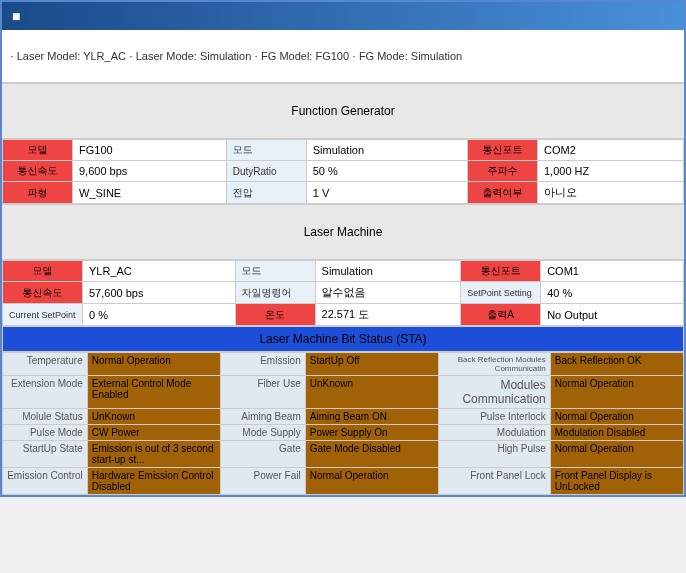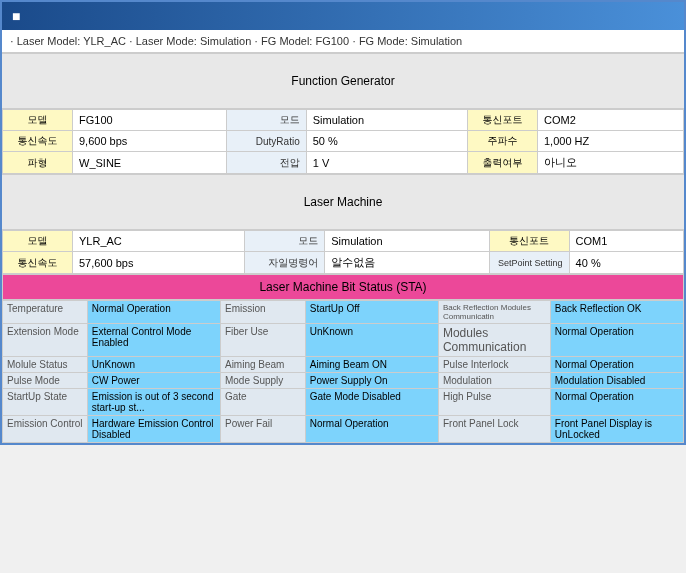--- a/index.html
+++ b/index.html
@@ -10,21 +10,21 @@
       color: white;
       font-size: 20px;
       font-weight: bold;
       padding: 6px 10px;
       display: flex;
       align-items: center;
       gap: 8px;
     }
     .subtitle {
       background: white;
-      padding: 5px 8px;
+      padding: 20px 8px;
       font-size: 11px;
       color: #333;
       border-bottom: 1px solid #ccc;
     }
     .section-header {
       background: #e8e8e8;
       text-align: center;
       padding: 20px;
       font-size: 12px;
       font-weight: normal;
@@ -37,55 +37,55 @@
       border-collapse: collapse;
     }
     td, th {
       border: 1px solid #ccc;
       padding: 3px 6px;
       vertical-align: middle;
     }
     .label-cell {
       background: #e8f0f8;
       color: #333;
-      text-align: right;
+      text-align: left;
       font-size: 10px;
       width: 80px;
     }
     .value-cell {
       background: white;
       font-size: 11px;
     }
     .label-cell-ko {
-      background: #fef9c3;
+      background: #ef4444;
       text-align: center;
       font-size: 10px;
       width: 70px;
     }
     .bit-section-header {
-      background: #ec4899;
+      background: #1d4ed8;
       text-align: center;
       padding: 5px;
       font-size: 12px;
       border: 1px solid #ccc;
     }
     .bit-table td {
       font-size: 10px;
       padding: 2px 4px;
       vertical-align: top;
     }
     .bit-label {
       background: #e0e8f0;
-      text-align: left;
+      text-align: right;
       font-size: 9px;
       color: #555;
       width: 70px;
     }
     .bit-value {
-      background: #7dd3fc;
+      background: #a16207;
       font-size: 10px;
       width: 110px;
     }
     .outer-wrapper {
       border: 2px solid #5588cc;
     }
   </style>
 </head>
 <body>
 
@@ -148,20 +148,28 @@
         <td class="value-cell">COM1</td>
       </tr>
       <tr>
         <td class="label-cell-ko">통신속도</td>
         <td class="value-cell">57,600 bps</td>
         <td class="label-cell">자일명령어</td>
         <td class="value-cell">알수없음</td>
         <td class="label-cell" style="font-size:9px;margin-left:31px;">SetPoint Setting</td>
         <td class="value-cell">40 %</td>
       </tr>
+      <tr>
+        <td class="label-cell" style="font-size:9px;">Current SetPoint</td>
+        <td class="value-cell">0 %</td>
+        <td class="label-cell-ko">온도</td>
+        <td class="value-cell">22.571 도</td>
+        <td class="label-cell-ko">출력A</td>
+        <td class="value-cell">No Output</td>
+      </tr>
     </tbody>
       </table>
   </div>
 
   <div>
     <div class="bit-section-header">
       <span>Laser Machine Bit Status (STA)</span>
     </div>
     <table class="bit-table">
       <tbody>

